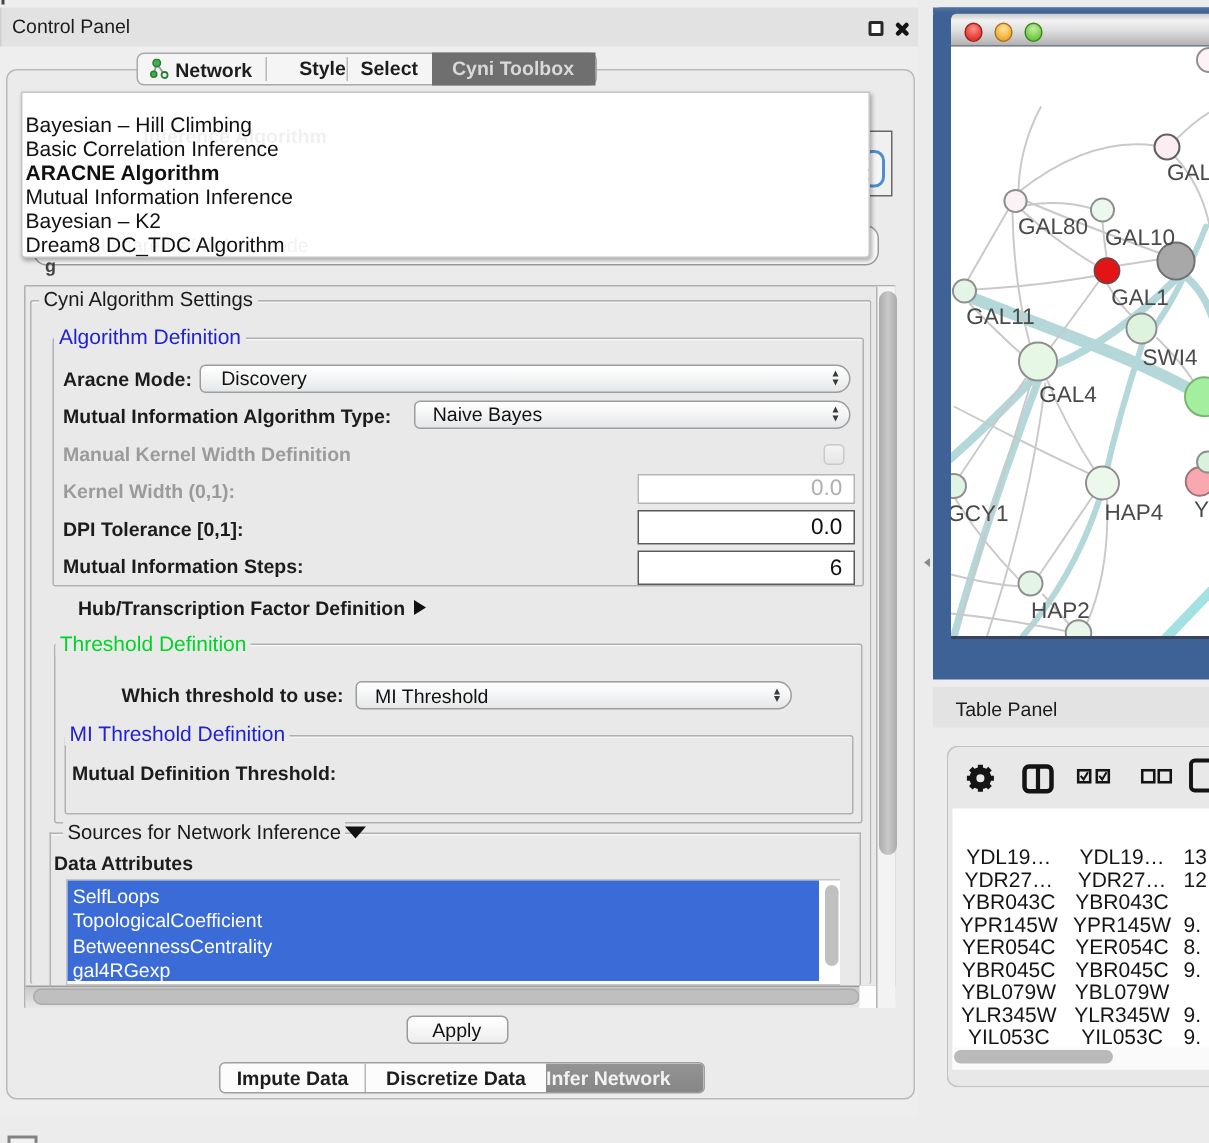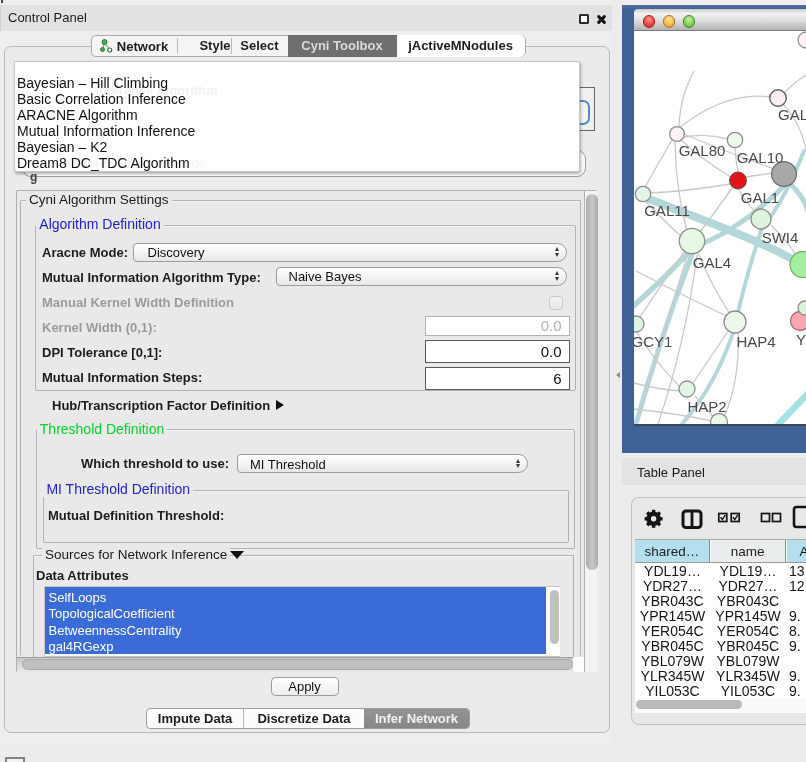--- a/index.html
+++ b/index.html
@@ -1,17 +1,17 @@
 <!DOCTYPE html>
 <html><head><meta charset="utf-8"><style>
 *{margin:0;padding:0;box-sizing:border-box}
 html,body{width:806px;height:762px;overflow:hidden}
 body{position:relative;background:#ececec;font-family:"Liberation Sans",sans-serif;-webkit-font-smoothing:antialiased}
 .abs{position:absolute}
-.b{font-weight:normal}
+.b{font-weight:bold}
 .lbl{position:absolute;font:bold 13px "Liberation Sans";color:#1c1c1c;height:16px;line-height:16px;white-space:nowrap}
 .dis{color:#9b9b9b}
 .grp{position:absolute;border:1px solid #b1b1b1;border-radius:2px;box-shadow:inset 0 1px 0 rgba(255,255,255,.55)}
 .gl{position:absolute;top:-8px;background:#e9e9e9;padding:0 3px;font:13px "Liberation Sans";height:16px;line-height:16px;white-space:nowrap}
 .cbx{position:absolute;background:linear-gradient(#ffffff,#f2f3f4 55%,#e4e6e8);border:1px solid #9d9d9d;border-radius:4px 9.5px 9.5px 4px;font:13px "Liberation Sans";color:#111}
 .cbx .t{position:absolute;top:50%;transform:translateY(-50%);white-space:nowrap}
 .aru{position:absolute;right:7px;width:0;height:0;border-left:2.8px solid transparent;border-right:2.8px solid transparent}
 .up{top:3.8px;border-bottom:4.4px solid #3a3a3a}
 .dn{bottom:3.8px;border-top:4.4px solid #3a3a3a}
 .fld{position:absolute;background:#fff;font:15px "Liberation Sans";color:#111;text-align:right;white-space:nowrap}
@@ -38,21 +38,20 @@
         <line x1="4.5" y1="3.5" x2="9.5" y2="10.5" stroke="#9a9a9a" stroke-width="1.2"></line>
         <circle cx="4.5" cy="3" r="2.5" fill="#43b049" stroke="#2c7d31" stroke-width="1"></circle>
         <circle cx="2.5" cy="10.5" r="2" fill="#43b049" stroke="#2c7d31" stroke-width="1"></circle>
         <circle cx="9.7" cy="11" r="2" fill="#fff" stroke="#2c7d31" stroke-width="1.2"></circle>
       </svg>Network</div>
     <div style="width:1px;height:16px;background:#bbb"></div>
     <div style="width:53px;text-align:right;line-height:22px">Style</div>
     <div style="width:1px;height:16px;background:#bbb"></div>
     <div style="width:56px;text-align:center;line-height:22px">Select</div>
     <div style="width:109px;text-align:center;line-height:22px;background:#6f6f6f;color:#d9d9d9;height:22px">Cyni Toolbox</div>
-    <div style="width:128px;text-align:center;line-height:22px;background:#fff;height:22px;border-radius:0 5px 5px 0">jActiveMNodules</div>
   </div>
 
   <div class="abs" style="left:578px;top:87px;width:17px;height:44px;border:1.5px solid #666;background:#f0f0f0"></div>
   <div class="abs" style="left:574px;top:100px;width:16px;height:25px;border:2.5px solid #4c8fd0;border-radius:7px;background:#f5f5f5"></div>
 
   <div class="abs" style="left:22px;top:150px;width:564px;height:27px;border:1.5px solid #9a9a9a;border-radius:9px;background:#fbfbfb"></div>
   <div class="abs" style="left:30px;top:170px;font:bold 12px 'Liberation Sans';color:#444">g</div>
 
   <div class="abs" style="left:16px;top:190px;width:581px;height:482px;border:1px solid #b0b0b0;background:#e9e9e9;border-radius:1px"></div>
 
@@ -123,21 +122,21 @@
 
   <div class="abs" style="left:583.5px;top:190.5px;width:13.5px;height:481px;background:#f3f3f3;border-left:1px solid #b3b3b3"></div>
   <div class="abs" style="left:585.5px;top:194px;width:12px;height:376px;background:linear-gradient(90deg,#ababab,#c9c9c9 50%,#ababab);border-radius:6px"></div>
 
   <div class="abs" style="left:270.5px;top:677px;width:68px;height:19px;background:linear-gradient(#fff,#ededed);border:1px solid #9b9b9b;border-radius:4.5px;text-align:center;font:13px 'Liberation Sans';color:#111;line-height:18px">Apply</div>
 
   <div class="abs" style="left:146px;top:708px;width:324px;height:20.5px;background:#fcfcfc;border:1px solid #9e9e9e;border-radius:4px;display:flex;font:bold 13px 'Liberation Sans';color:#1d1d1d;overflow:hidden">
     <div style="flex:0 0 96px;text-align:center;line-height:19.5px">Impute Data</div>
     <div style="width:1px;background:#b5b5b5"></div>
     <div style="flex:0 0 120px;text-align:center;line-height:19.5px">Discretize Data</div>
-    <div style="flex:1;text-align:center;line-height:19.5px;background:linear-gradient(#949494,#868686);color:#f2f2f2">Infer Network</div>
+    <div style="flex:1;text-align:left;line-height:19.5px;background:linear-gradient(#949494,#868686);color:#f2f2f2">Infer Network</div>
   </div>
 
   <div class="abs" style="left:5px;top:757px;width:20px;height:10px;border:2px solid #828282;background:#f2f2f2"></div>
 </div>
 
 <div class="abs" style="left:13.5px;top:61px;width:566px;height:111px;background:#fff;border:1px solid #c6c6c6;border-radius:0 0 3px 3px;box-shadow:1px 2px 3px rgba(0,0,0,0.3)">
   <div class="abs" style="left:0;top:0;width:100%;height:100%;overflow:hidden">
     <div class="abs" style="left:81px;top:21px;font:bold 13px 'Liberation Sans';color:rgba(40,40,40,0.07)">Inference Algorithm</div>
     <div class="abs" style="left:46px;top:94px;font:13px 'Liberation Sans';color:rgba(40,40,40,0.06)">al shared.sif default node</div>
     <div class="abs" style="left:562px;top:44px;font:9px 'Liberation Sans';color:rgba(60,60,60,0.35)">▲<br>▼</div>
@@ -264,25 +263,20 @@
       <path d="M 102.9 20.3 L 104.8 22.6 L 107.7 17.8" stroke-width="1.4"></path>
       <rect x="131.5" y="16.5" width="8" height="8"></rect>
       <rect x="142.5" y="16.5" width="8" height="8"></rect>
       <rect x="164" y="10" width="18" height="20" rx="2.5" stroke-width="2.6"></rect>
     </g>
   </g>
 </svg>
 
 <div class="abs" style="left:635px;top:539px;width:171px;height:173.5px;background:#fff;overflow:hidden">
 
-  <div class="abs" style="left:0;top:0;width:171px;height:24.3px;border-top:1px solid #aaa;border-bottom:1px solid #9a9a9a">
-    <div class="abs" style="left:0;top:0;width:74.6px;height:100%;background:#b3dfee;border-right:1px solid #8c8c8c;text-align:center;font:13.5px 'Liberation Sans';color:#222;line-height:23px">shared…</div>
-    <div class="abs" style="left:75.6px;top:0;width:75px;height:100%;background:#e9edee;border-right:1px solid #8c8c8c;text-align:center;font:13.5px 'Liberation Sans';color:#222;line-height:23px">name</div>
-    <div class="abs" style="left:151.6px;top:0;width:20px;height:100%;background:#b3dfee;text-align:center;font:13.5px 'Liberation Sans';color:#222;line-height:23px;text-align:left;padding-left:13px">A</div>
-  </div>
 
   <div class="abs" style="left:0;top:24.5px;width:171px;font:14px 'Liberation Sans';color:#151515">
     <div style="height:15.05px;line-height:15.05px;display:flex">
         <span style="flex:0 0 75px;text-align:center">YDL19…</span>
         <span style="flex:0 0 76px;text-align:center">YDL19…</span>
         <span style="padding-left:3px">13</span>
       </div>
     <div style="height:15.05px;line-height:15.05px;display:flex">
         <span style="flex:0 0 75px;text-align:center">YDR27…</span>
         <span style="flex:0 0 76px;text-align:center">YDR27…</span>

